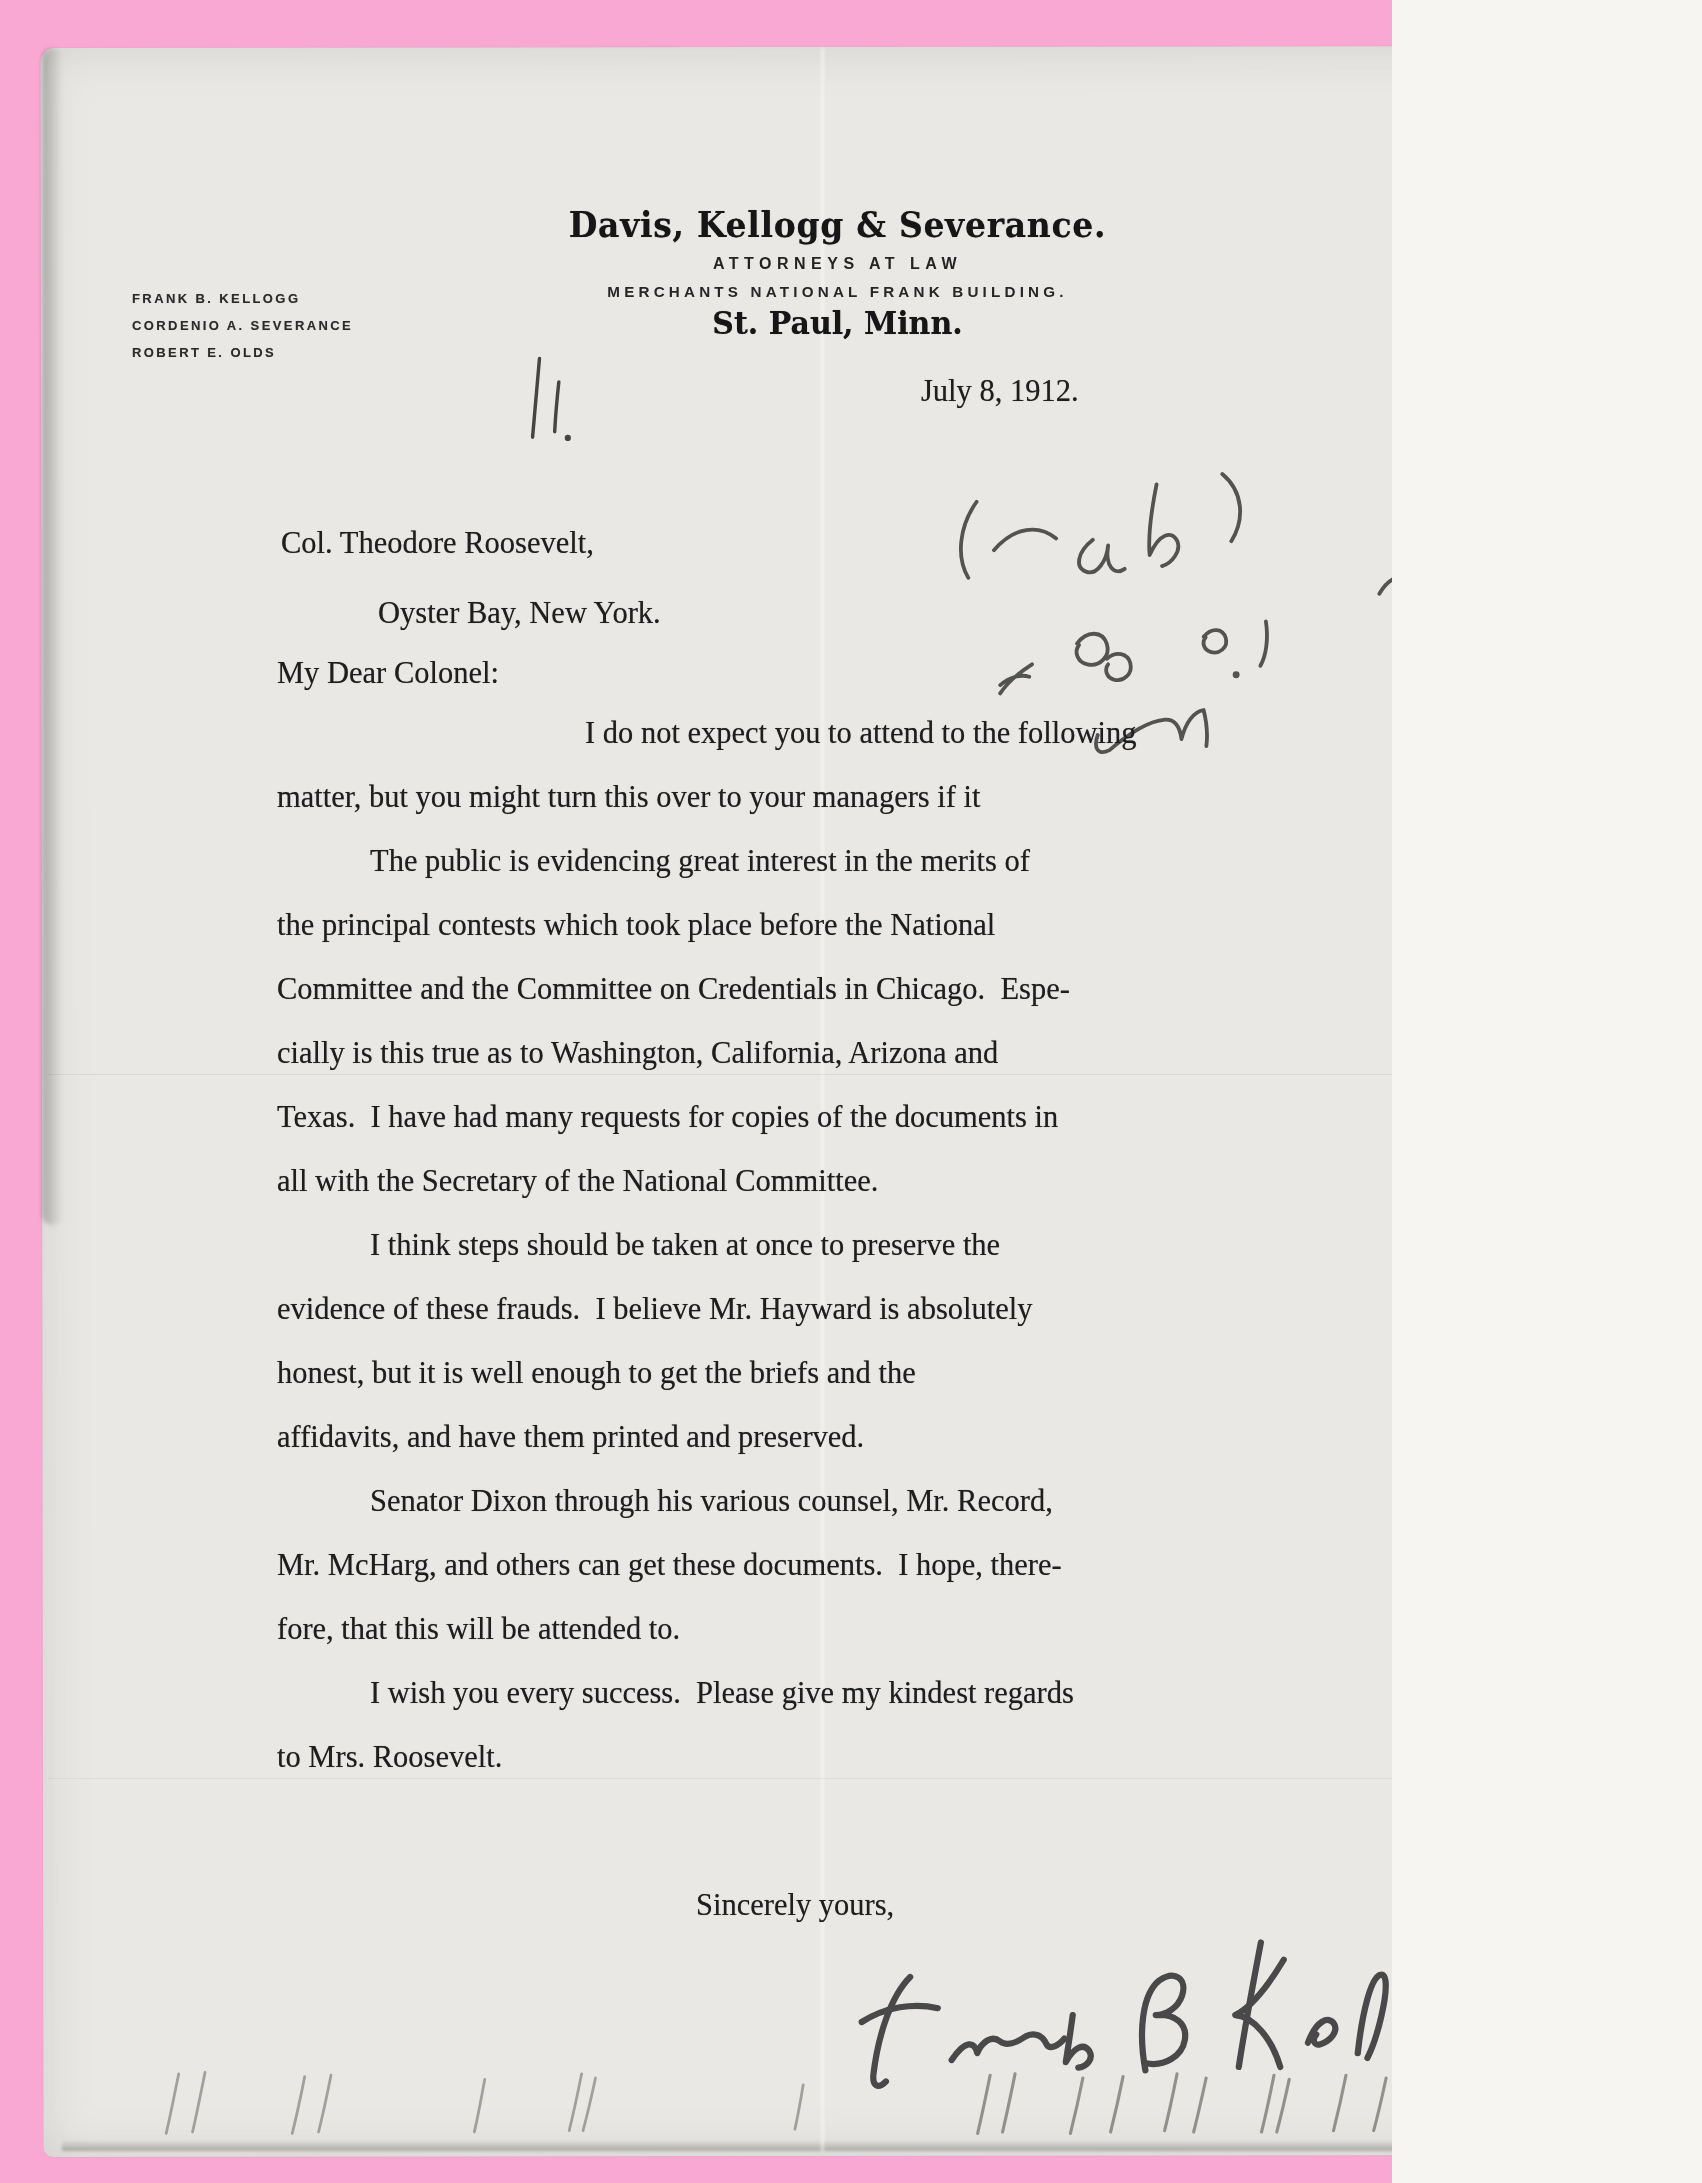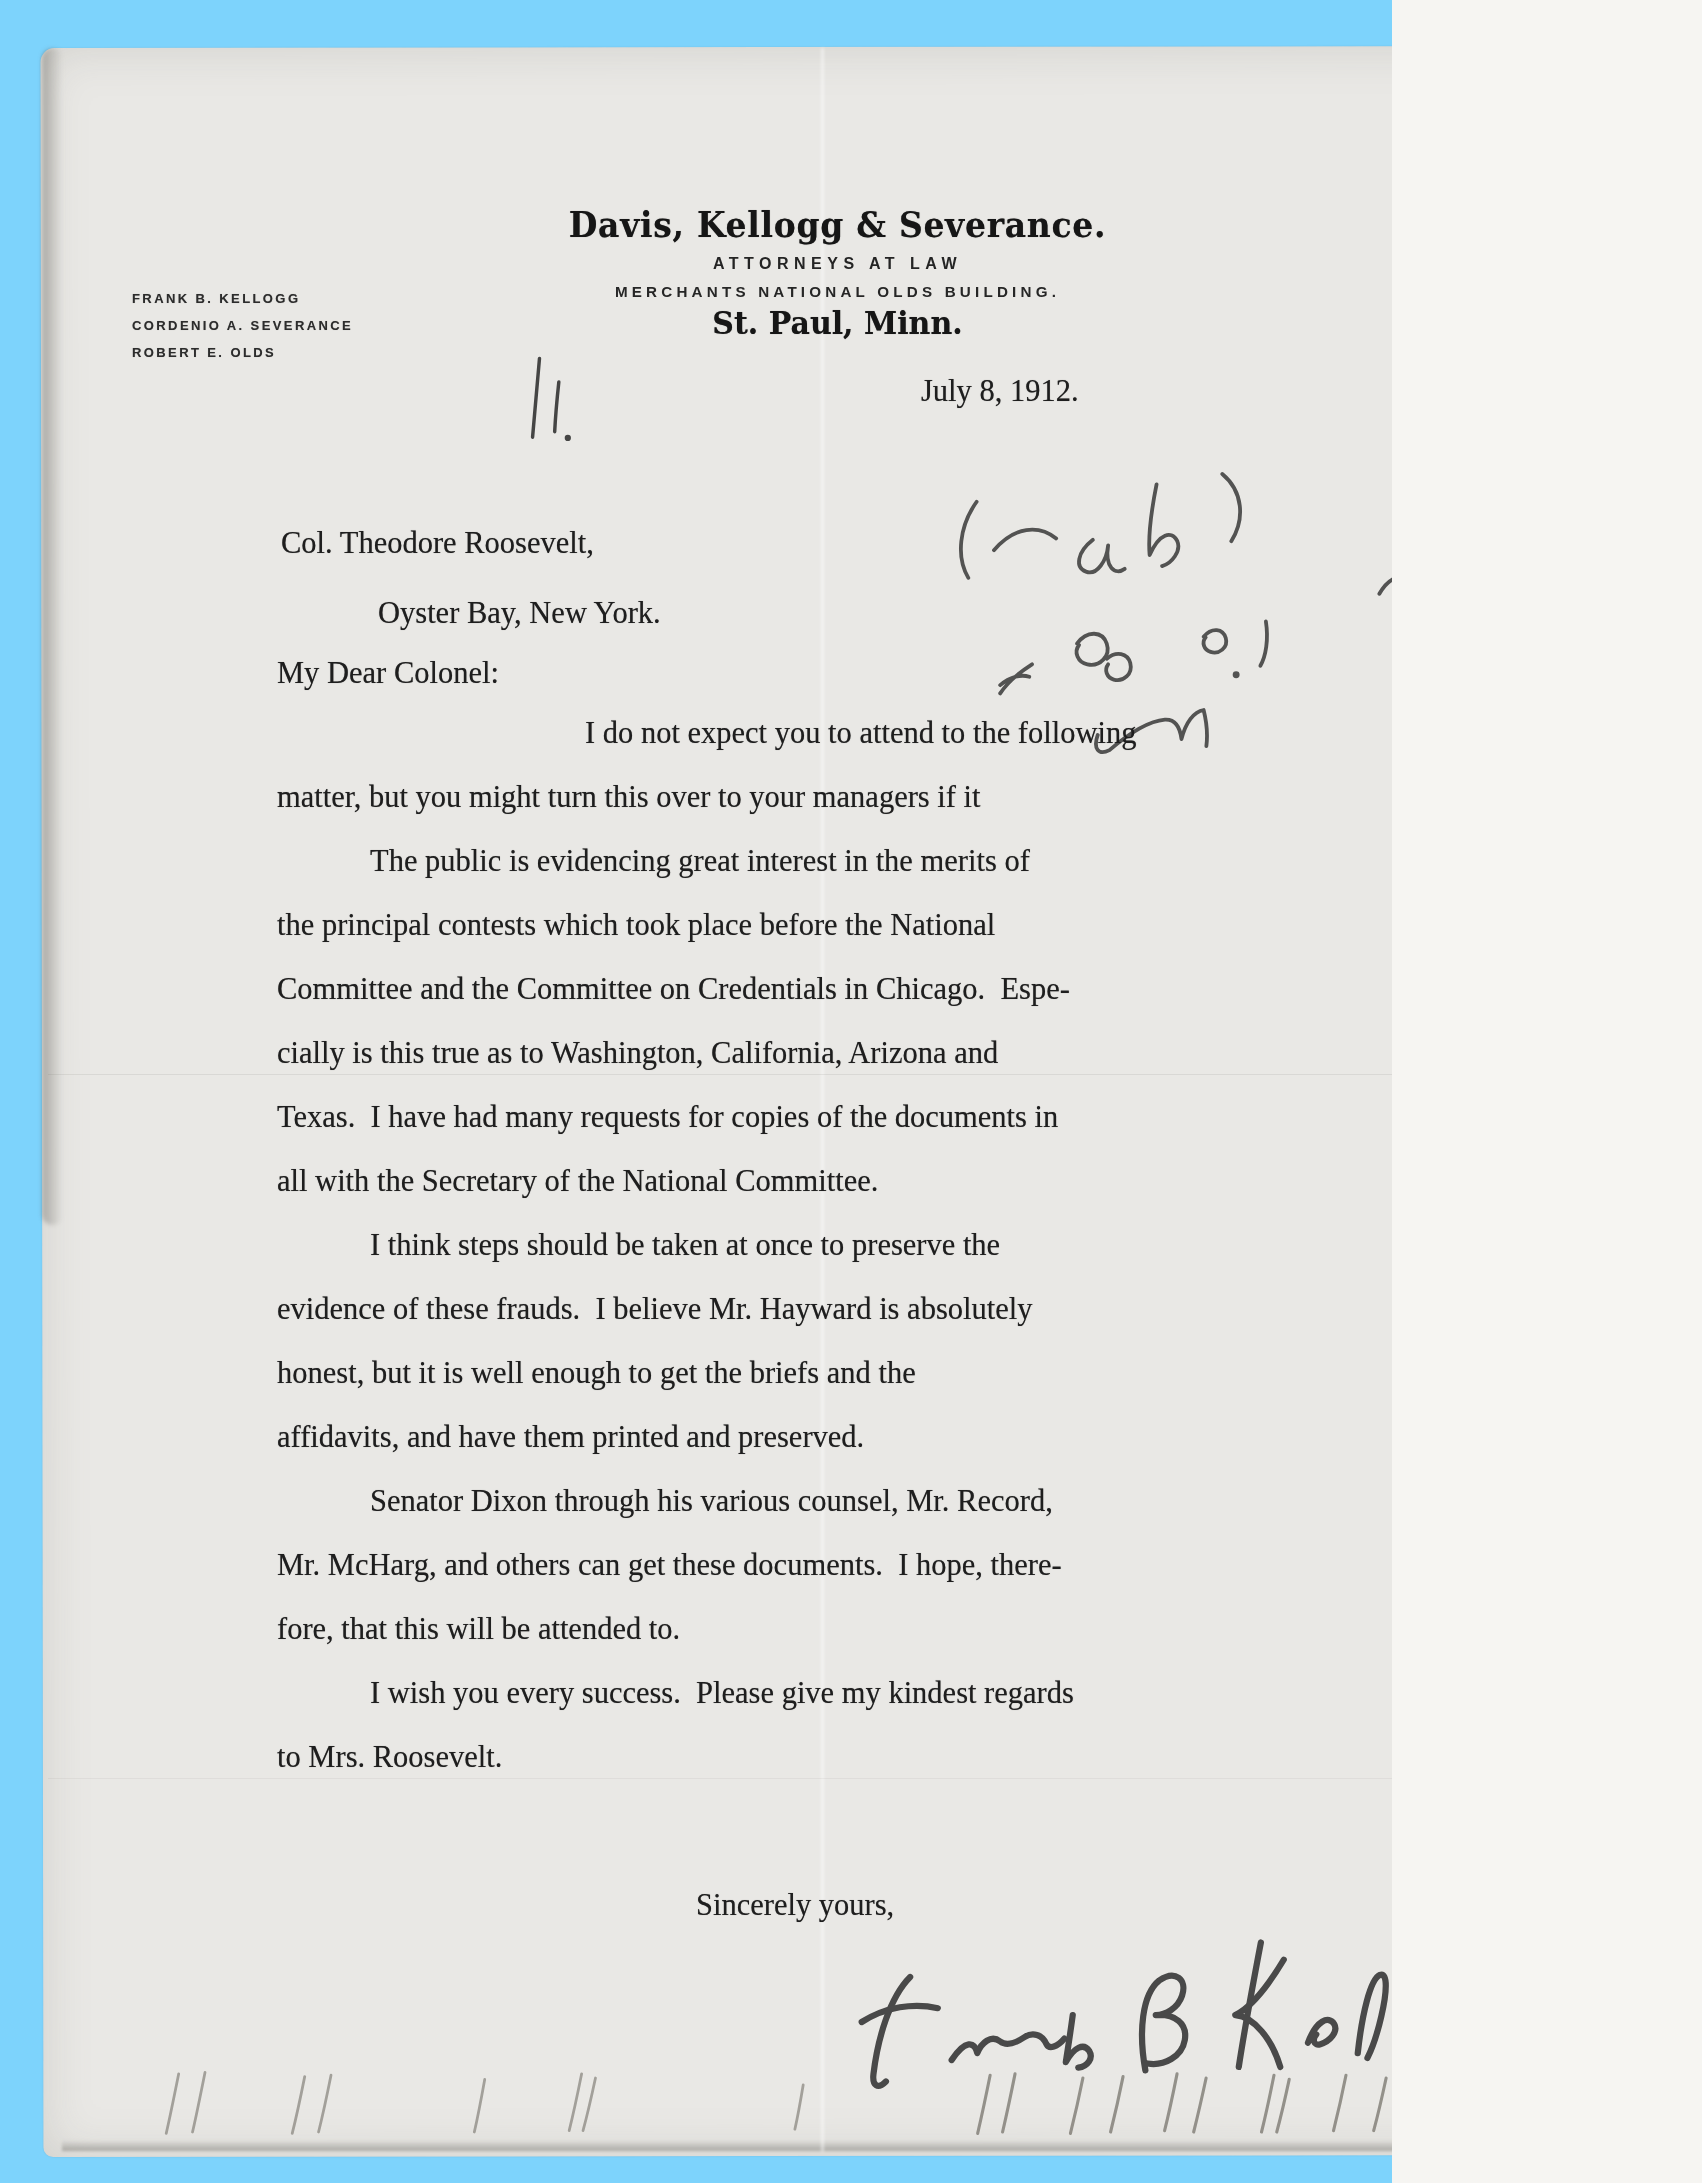--- a/index.html
+++ b/index.html
@@ -1,16 +1,16 @@
 <!DOCTYPE html>
 <html style="font-size:11px"><head>
 <meta charset="utf-8">
 <style>
   html,body{margin:0;padding:0;background:#f6f5f2;}
-  .page{position:relative;width:1392px;height:2183px;background:#7dd3fc;overflow:hidden;}
+  .page{position:relative;width:1392px;height:2183px;background:#f9a8d4;overflow:hidden;}
   .paper{
     position:absolute;left:42px;top:47px;width:1600px;height:2109px;
     background:#e9e8e5;
     border-radius:14px 18px 11px 9.7px;
     box-shadow: inset 0 0 48px rgba(125,122,115,.22), 0 0 2.1px rgba(0,0,0,.10);
     transform:rotate(-0.08deg);
   }
   .shade{position:absolute;pointer-events:none;}
   .edge-left{left:42px;top:48px;width:21px;height:1177px;
     background:linear-gradient(to right, rgba(92,90,84,.38), rgba(92,90,84,0));
@@ -72,21 +72,21 @@
   <div class="shade edge-topright"></div>
   <div class="shade edge-bottom"></div>
   <div class="shade edge-bottomright"></div>
   <div class="shade crease-v"></div>
   <div class="shade crease-h1"></div>
   <div class="shade crease-h2"></div>
 
   <div class="letterhead">
     <div class="firm">Davis, Kellogg &amp; Severance.</div>
     <div class="attorneys">ATTORNEYS AT LAW</div>
-    <div class="building">MERCHANTS NATIONAL OLDS BUILDING.</div>
+    <div class="building">MERCHANTS NATIONAL FRANK BUILDING.</div>
     <div class="city">St. Paul, Minn.</div>
   </div>
 
   <div class="partners">
     <div>FRANK B. KELLOGG</div>
     <div>CORDENIO A. SEVERANCE</div>
     <div>ROBERT E. OLDS</div>
   </div>
 
   <svg class="hand" style="left:516px;top:350px;" width="76" height="97" viewBox="0 0 110 140">

